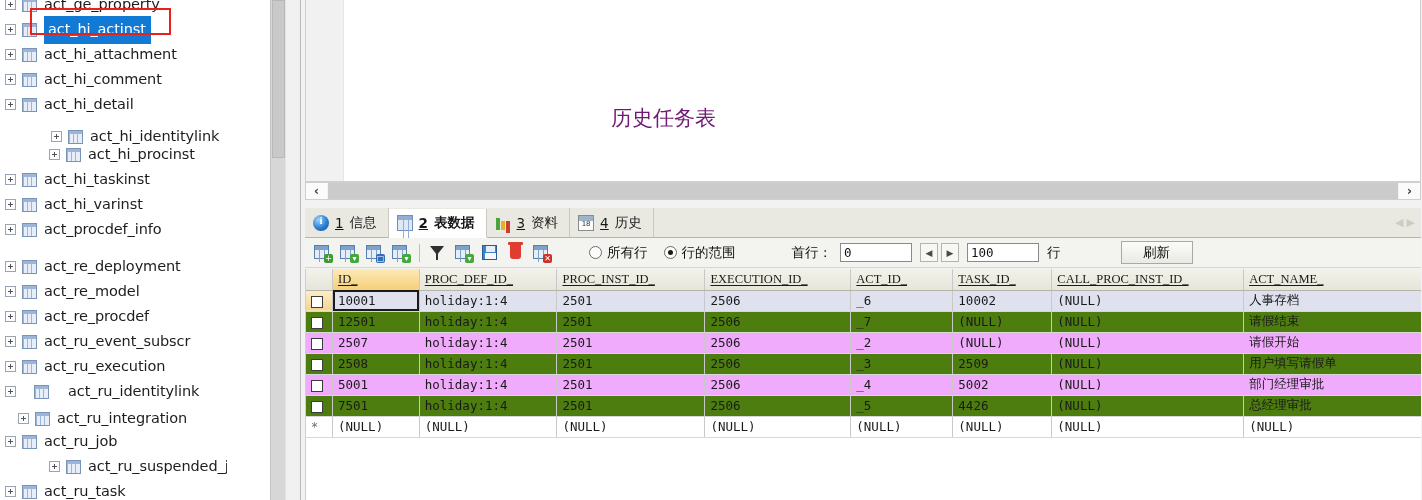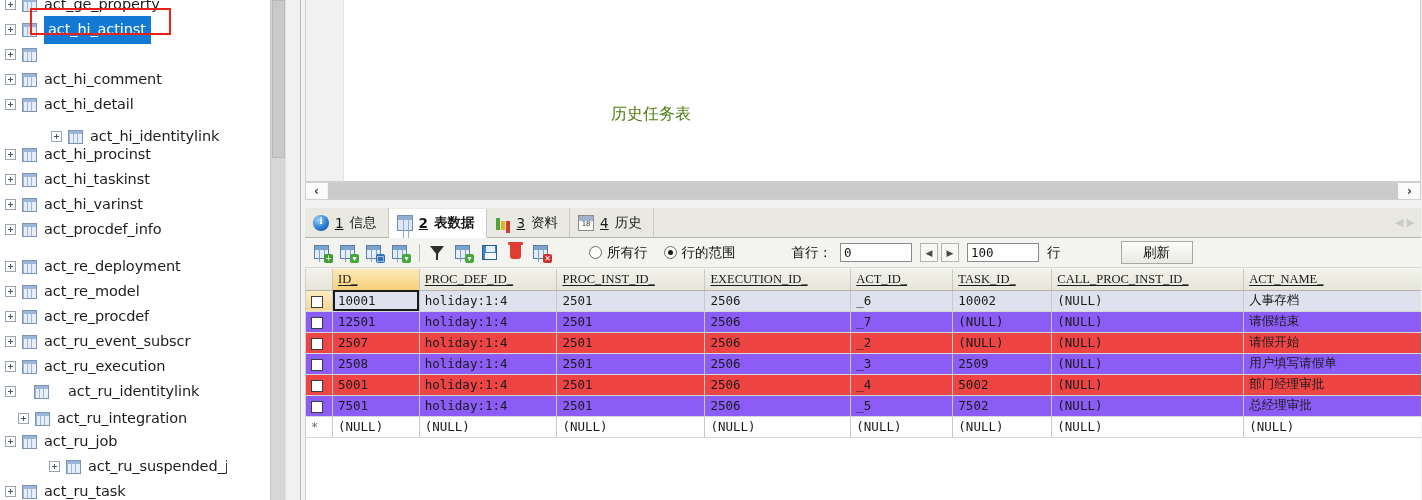--- a/index.html
+++ b/index.html
@@ -88,21 +88,21 @@
     position: absolute; left: 4px; top: 0; right: 1px; height: 182px;
     background: #ffffff; border: 1px solid #cfcfcf; border-top: none;
   }
   #canvas-gutter {
     position: absolute; left: 0; top: 0; width: 38px; bottom: 0;
     background: #f1f1f1; border-right: 1px solid #e6e6e6;
   }
   #canvas-title {
     position: absolute; left: 305px; top: 104px;
     font-family: "DejaVu Sans", "Liberation Sans", sans-serif;
-    font-size: 16px; color: #4d7c0f; white-space: nowrap; text-align: right;
+    font-size: 21px; color: #701a75; white-space: nowrap; text-align: right;
   }
 
   
   #canvas-hscroll {
     position: absolute; left: 4px; top: 182px; right: 1px; height: 18px;
     background: #f4f4f4; border: 1px solid #cfcfcf; display: flex;
     align-items: center;
   }
   .hs-btn {
     width: 21px; height: 16px; flex: 0 0 21px;
@@ -240,22 +240,22 @@
   table.dg th.sorted { background: linear-gradient(#fde9b7, #f5cf7a); }
   th.gutter, td.gutter {
     width: 26px; padding: 0; text-align: center;
     background: linear-gradient(#f3f2ea, #e4e3d8);
     border-right: 1px solid #b9b8ae;
   }
   td.gutter.current { background: linear-gradient(#fdeec7, #f2d493); }
   .cb { display: inline-block; width: 12px; height: 12px; background: #fff;
     border: 1px solid #3c3c3c; vertical-align: middle; }
   td.cn { font-family: "DejaVu Sans", "Liberation Sans", sans-serif; font-size: 13px; }
-  tr.row-even td { background: #ef4444; margin-left: 16px; }
-  tr.row-odd  td { background: #8b5cf6; }
+  tr.row-even td { background: #f0abfc; margin-left: 16px; }
+  tr.row-odd  td { background: #4d7c0f; }
   tr.selected td { background: #dfe2ee; }
   tr.selected td.gutter { background: linear-gradient(#fdeec7, #f2d493); }
   td.focus-cell { outline: 2px solid #1a1a1a; outline-offset: -2px; }
   .nullval { color: #7d2b2b; }
   tr.newrow td { background: #ffffff; }
   tr.newrow td.gutter { color: #6b6b6b; font-size: 12px; }
 </style>
 </head>
 <body>
 
@@ -269,37 +269,38 @@
           <span class="tree-label">act_ge_property</span>
         </div>
         <div class="tree-item selected" style="top: 0px;">
           <span class="expander"></span>
           <span class="tbl-icon"></span>
           <span class="tree-label">act_hi_actinst</span>
         </div>
         <div class="tree-item" style="top: 0px;">
           <span class="expander"></span>
           <span class="tbl-icon"></span>
+          <span class="tree-label">act_hi_attachment</span>
         </div>
         <div class="tree-item" style="top: 0px;">
           <span class="expander"></span>
           <span class="tbl-icon"></span>
           <span class="tree-label">act_hi_comment</span>
         </div>
         <div class="tree-item" style="top: 0px;">
           <span class="expander"></span>
           <span class="tbl-icon"></span>
           <span class="tree-label">act_hi_detail</span>
         </div>
         <div class="tree-item" style="top: 7px; margin-left: 46px;">
           <span class="expander"></span>
           <span class="tbl-icon"></span>
           <span class="tree-label">act_hi_identitylink</span>
         </div>
-        <div class="tree-item" style="top: 0px;">
+        <div class="tree-item" style="top: 0px; margin-left: 44px;">
           <span class="expander"></span>
           <span class="tbl-icon"></span>
           <span class="tree-label">act_hi_procinst</span>
         </div>
         <div class="tree-item" style="top: 0px;">
           <span class="expander"></span>
           <span class="tbl-icon"></span>
           <span class="tree-label">act_hi_taskinst</span>
         </div>
         <div class="tree-item" style="top: 0px;">
@@ -556,21 +557,21 @@
               <td class="nullval ">(NULL)</td>
               <td class="cn ">部门经理审批</td>
             </tr>
             <tr class="table-row row-odd">
               <td class="gutter"><span class="cb"></span></td>
               <td class="">7501</td>
               <td class="">holiday:1:4</td>
               <td class="">2501</td>
               <td class="">2506</td>
               <td class="">_5</td>
-              <td class="">7502</td>
+              <td class="">4426</td>
               <td class="nullval ">(NULL)</td>
               <td class="cn ">总经理审批</td>
             </tr>
             <tr class="newrow">
               <td class="gutter">*</td>
               <td class="nullval">(NULL)</td>
               <td class="nullval">(NULL)</td>
               <td class="nullval">(NULL)</td>
               <td class="nullval">(NULL)</td>
               <td class="nullval">(NULL)</td>

